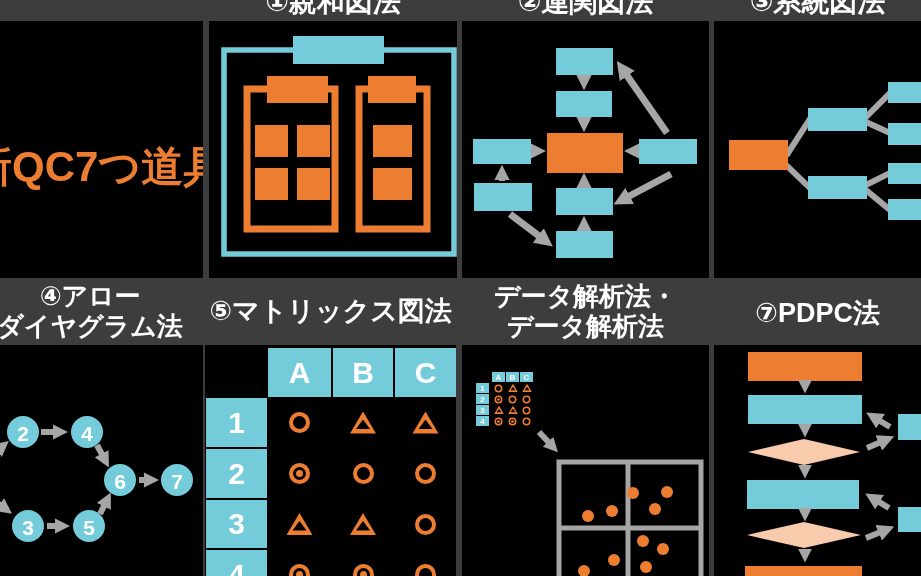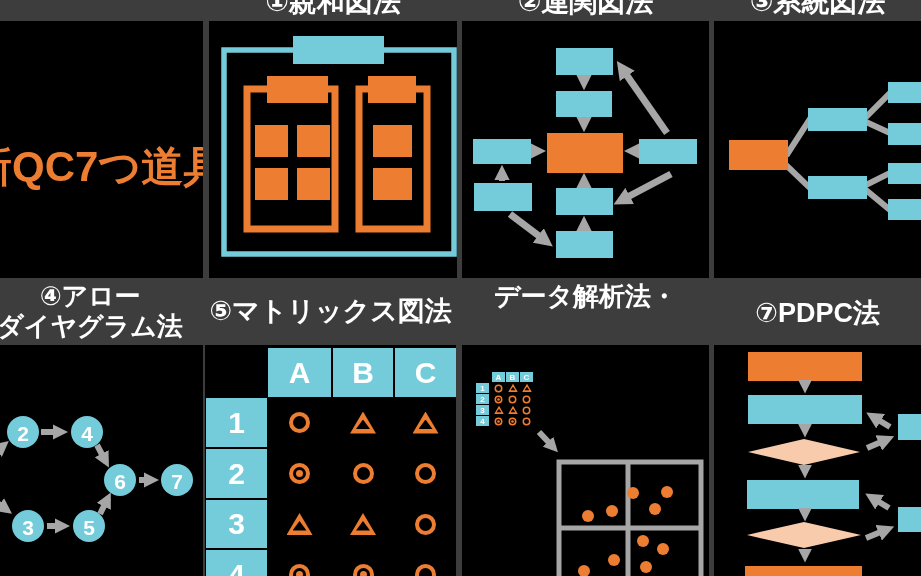--- a/index.html
+++ b/index.html
@@ -139,20 +139,21 @@
     </svg>
   </section>
 
   <div class="band-label mid-2line" style="left:-30px;width:240px;top:281px;">
     <div>④アロー</div>
     <div>ダイヤグラム法</div>
   </div>
   <div class="band-label mid-1line c2" style="top:297px;">⑤マトリックス図法</div>
   <div class="band-label mid-2line c3" style="top:281px;">
     <div>データ解析法・</div>
+    <div>データ解析法</div>
   </div>
   <div class="band-label mid-1line c4" style="top:299px;text-align:center;">⑦PDPC法</div>
 
   <section class="cell r2 c1">
     <svg width="203" height="231" viewBox="0 0 203 231">
       <defs>
         <marker id="ah-arr" viewBox="0 0 10 10" refX="6" refY="5" markerWidth="2.6" markerHeight="2.6" orient="auto-start-reverse" markerUnits="strokeWidth">
           <path d="M0,0 L10,5 L0,10 z" style="fill:var(--gray)"></path>
         </marker>
       </defs>

